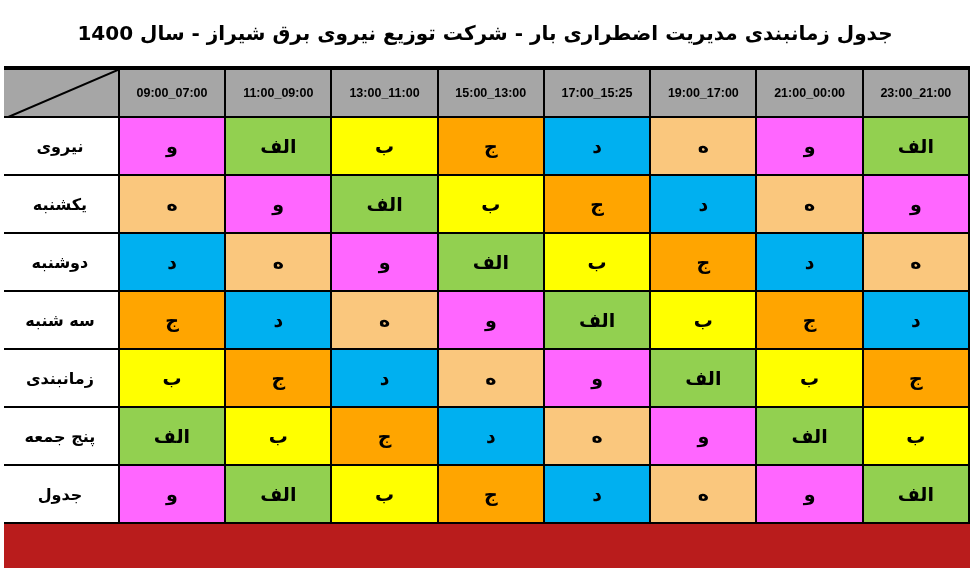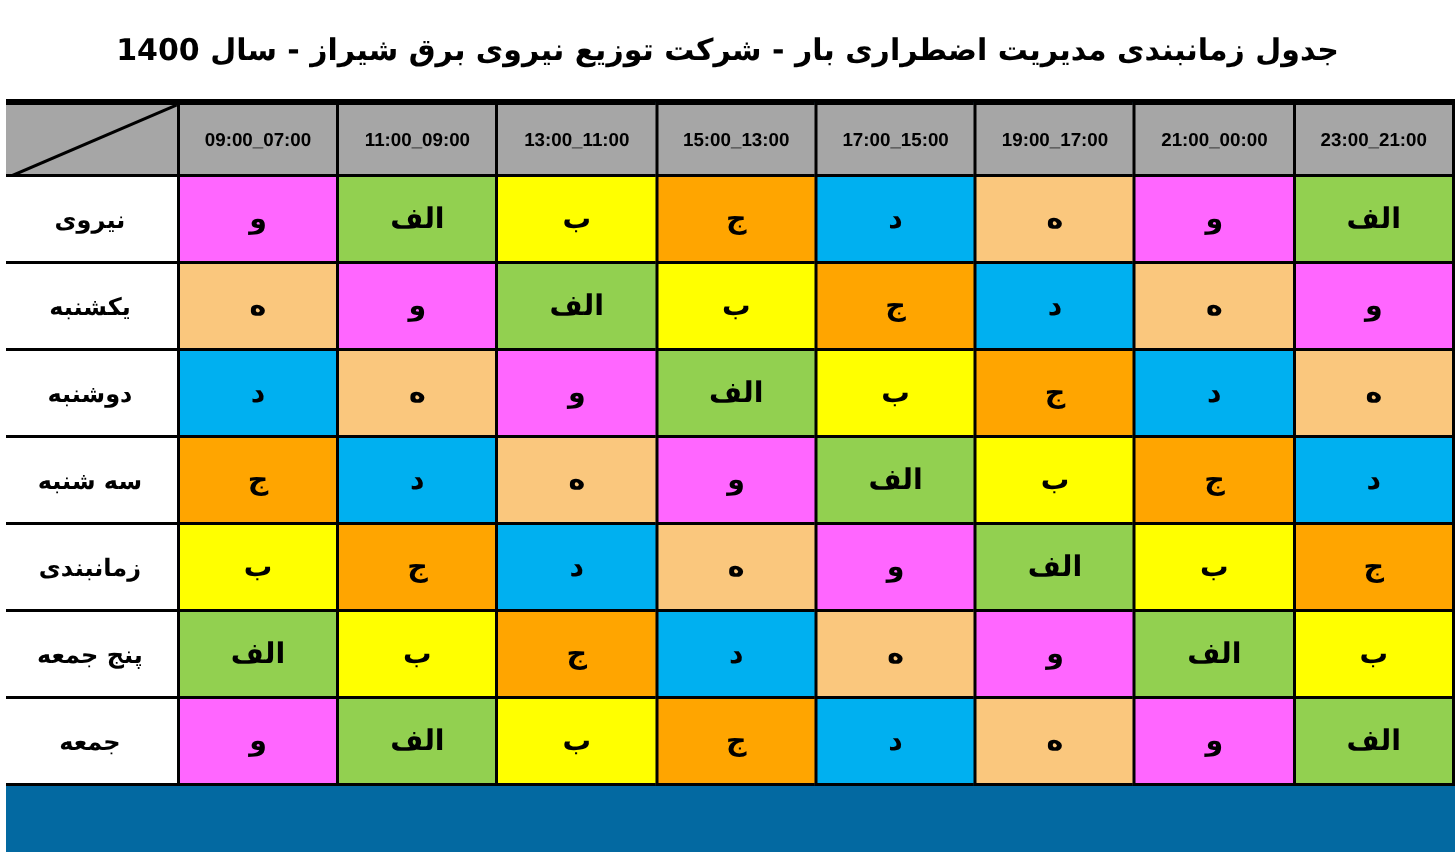--- a/index.html
+++ b/index.html
@@ -11,21 +11,21 @@
     width: 970px;
     height: 568px;
     overflow: hidden;
     font-family: "DejaVu Sans", "Liberation Sans", sans-serif;
   }
   #sheet {
     position: relative;
     width: 970px;
     height: 568px;
     box-sizing: border-box;
-    background: #0369a1;
+    background: #b91c1c;
   }
   
   .title-bar {
     height: 68px;
     display: flex;
     align-items: center;
     justify-content: center;
     border-bottom: 2px solid #000;
     box-sizing: border-box;
     background: #ffffff;
@@ -113,21 +113,21 @@
         <col class="slot">
         <col class="slot">
         <col class="slot">
       <col class="daycol">
     </colgroup>
     <thead>
       <tr>
         <th class="hdr">21:00_23:00</th>
         <th class="hdr">00:00_21:00</th>
         <th class="hdr">17:00_19:00</th>
-        <th class="hdr">15:00_17:00</th>
+        <th class="hdr">15:25_17:00</th>
         <th class="hdr">13:00_15:00</th>
         <th class="hdr">11:00_13:00</th>
         <th class="hdr">09:00_11:00</th>
         <th class="hdr">07:00_09:00</th>
         <th class="corner">
           <svg class="diag" viewBox="0 0 112 48" preserveAspectRatio="none">
             <line x1="0" y1="48" x2="112" y2="0" stroke="#000000" stroke-width="2"></line>
           </svg>
         </th>
       </tr>
@@ -201,19 +201,19 @@
         </tr>
         <tr>
           <td class="cell" style="background: rgb(146, 208, 80);">الف</td>
           <td class="cell" style="background: rgb(255, 102, 255);">و</td>
           <td class="cell" style="background: rgb(250, 199, 125);">ه</td>
           <td class="cell" style="background: rgb(0, 176, 240);">د</td>
           <td class="cell" style="background: rgb(255, 165, 0);">ج</td>
           <td class="cell" style="background: rgb(255, 255, 0);">ب</td>
           <td class="cell" style="background: rgb(146, 208, 80);">الف</td>
           <td class="cell" style="background: rgb(255, 102, 255);">و</td>
-          <td class="dayname">جمعه</td>
+          <td class="dayname">جدول</td>
         </tr>
       </tbody>
   </table>
 
   <div class="edge-right"></div>
 </div>
 
 </body></html>

